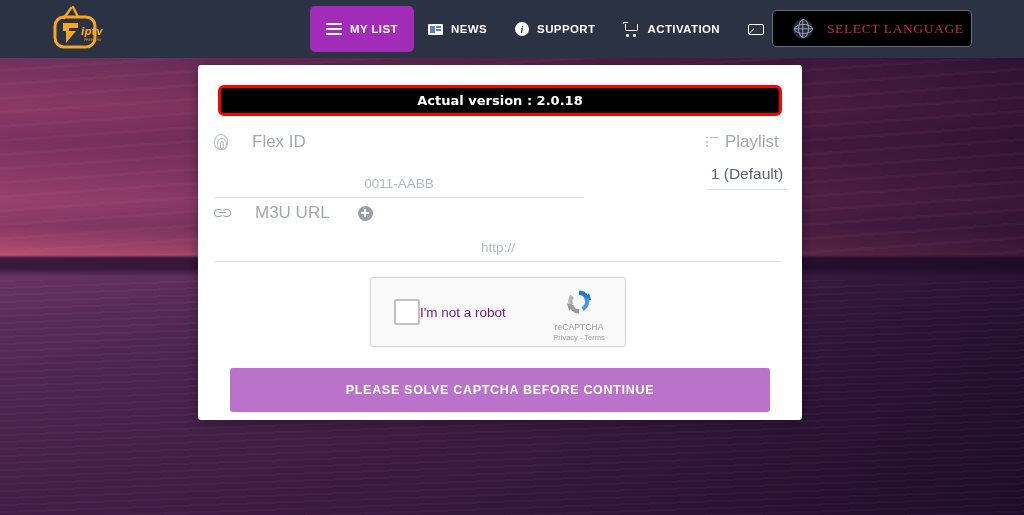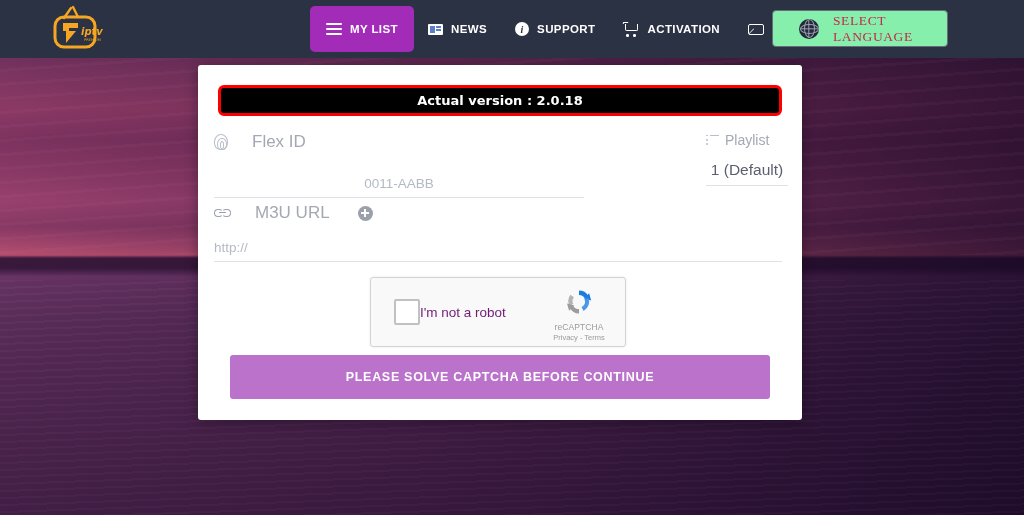--- a/index.html
+++ b/index.html
@@ -178,27 +178,27 @@
     position: absolute; left: 0.2px; top: -0.5px;
     width: 9px; height: 9px;
     border-right: 1.6px solid #fff; border-bottom: 1.6px solid #fff;
     transform: rotate(45deg) scale(0.72);
     transform-origin: left top;
   }
 
   #lang-box {
     position: absolute;
     left: 772px; top: 10px;
-    width: 176px; height: 37px;
-    background: #86efac;
+    width: 200px; height: 37px;
+    background: #000000;
     border: 1px solid #656b7c;
     border-radius: 4px;
     display: flex;
     align-items: center;
-    padding-left: 26px;
+    padding-left: 20px;
     gap: 14px;
     cursor: pointer;
   }
   .ic-globe {
     width: 20px; height: 20px; border-radius: 50%;
     background: #23283a;
     position: relative; flex: none;
     overflow: hidden;
   }
   .ic-globe::before {
@@ -265,21 +265,21 @@
   #m3u-block { position: absolute; left: 16px; top: 138px; width: 568px; }
 
   .field-label {
     display: flex;
     align-items: center;
     gap: 24px;
     color: #a3a8b3;
     font-size: 17px;
     font-weight: normal;
   }
-  .field-label.sm { font-size: 14px; gap: 6px; }
+  .field-label.sm { font-size: 17px; gap: 6px; }
 
   
   .ic-finger {
     width: 14px; height: 16px;
     border-radius: 50% 50% 45% 45%;
     border: 1.5px solid #b9bec8;
     position: relative;
     flex: none;
   }
   .ic-finger::before {
@@ -370,21 +370,21 @@
   #playlist-input {
     margin-top: 9px;
     font-size: 15.5px;
     text-align: center;
     color: #5b6070;
   }
 
   #m3u-input {
     margin-top: 13px;
     font-size: 13.5px;
-    text-align: left;
+    text-align: center;
     color: #b4b9c3;
   }
   #m3u-input::placeholder { color: #b4b9c3; }
 
   
   #recaptcha {
     position: absolute;
     left: 172px; top: 212px;
     width: 256px; height: 70px;
     background: #f9f9f9;
@@ -422,21 +422,21 @@
   }
   #rc-links {
     font-size: 7.5px;
     color: #9b9b9b;
     margin-top: 1px;
   }
 
   
   #submit-btn {
     position: absolute;
-    left: 32px; top: 290px;
+    left: 32px; top: 303px;
     width: 540px; height: 44px;
     background: #ba72cb;
     border: none;
     border-radius: 3px;
     color: #ffffff;
     font-size: 12.5px;
     font-weight: bold;
     letter-spacing: 0.7px;
     font-family: "Liberation Sans", sans-serif;
     cursor: pointer;

